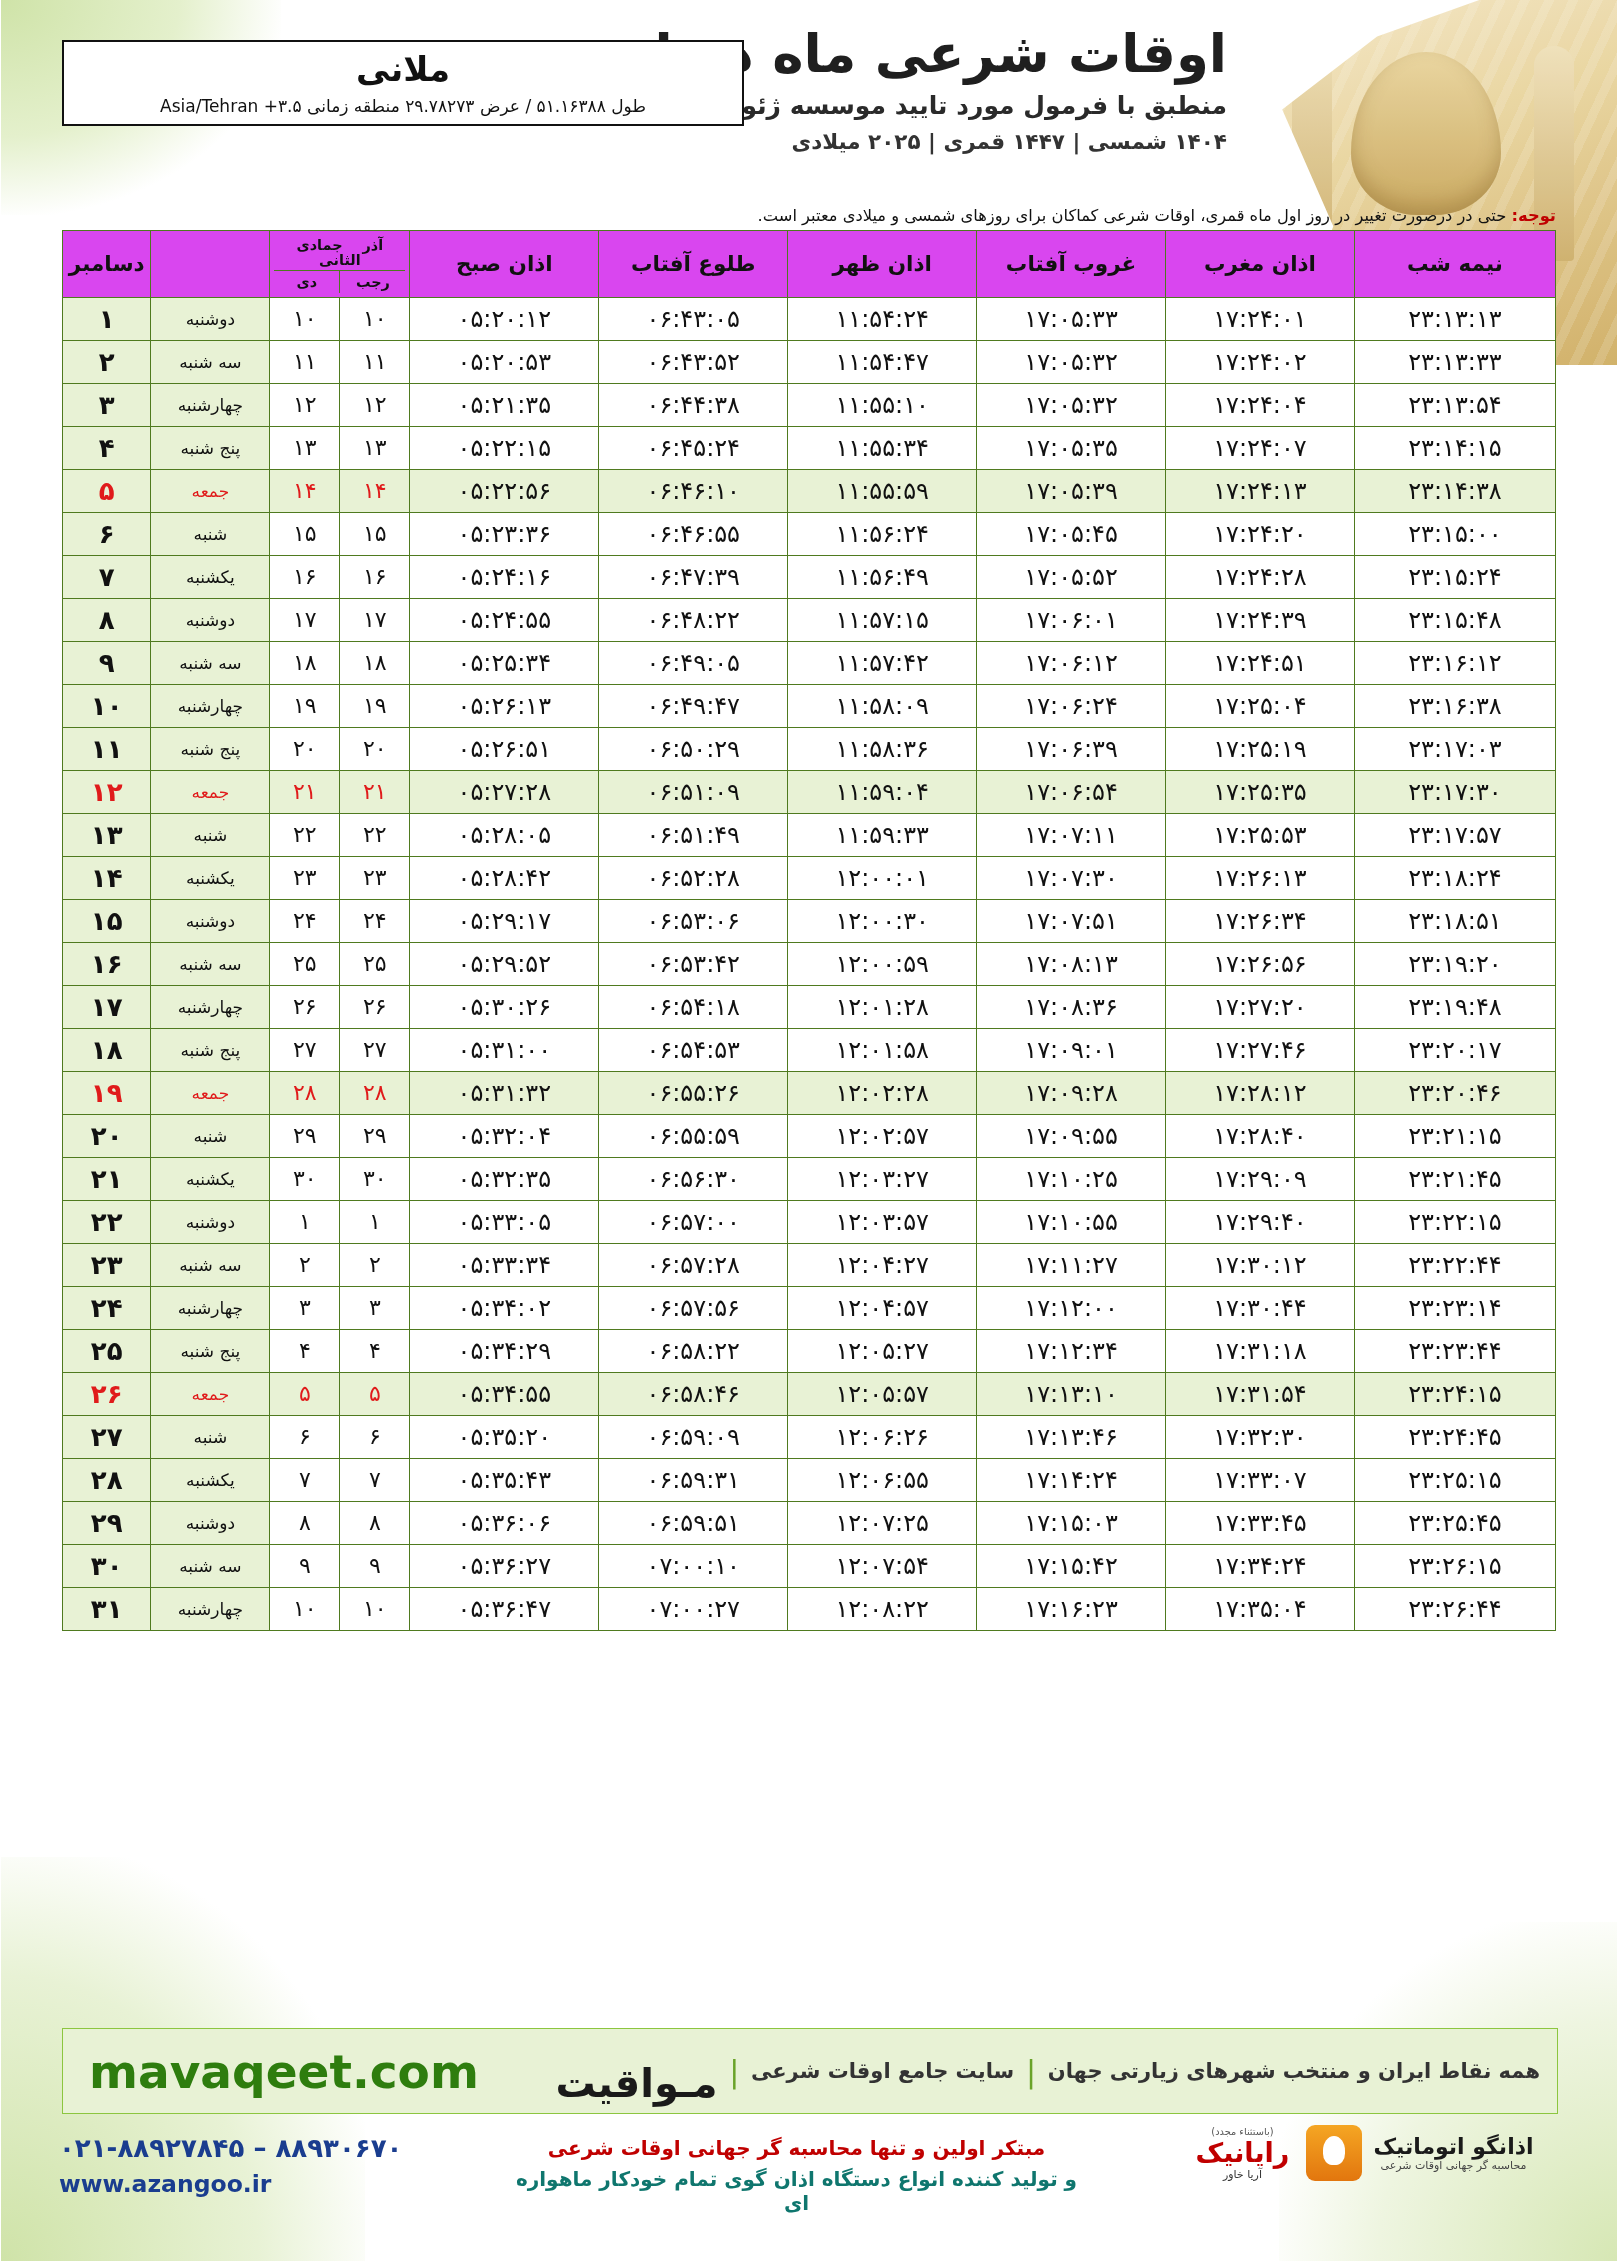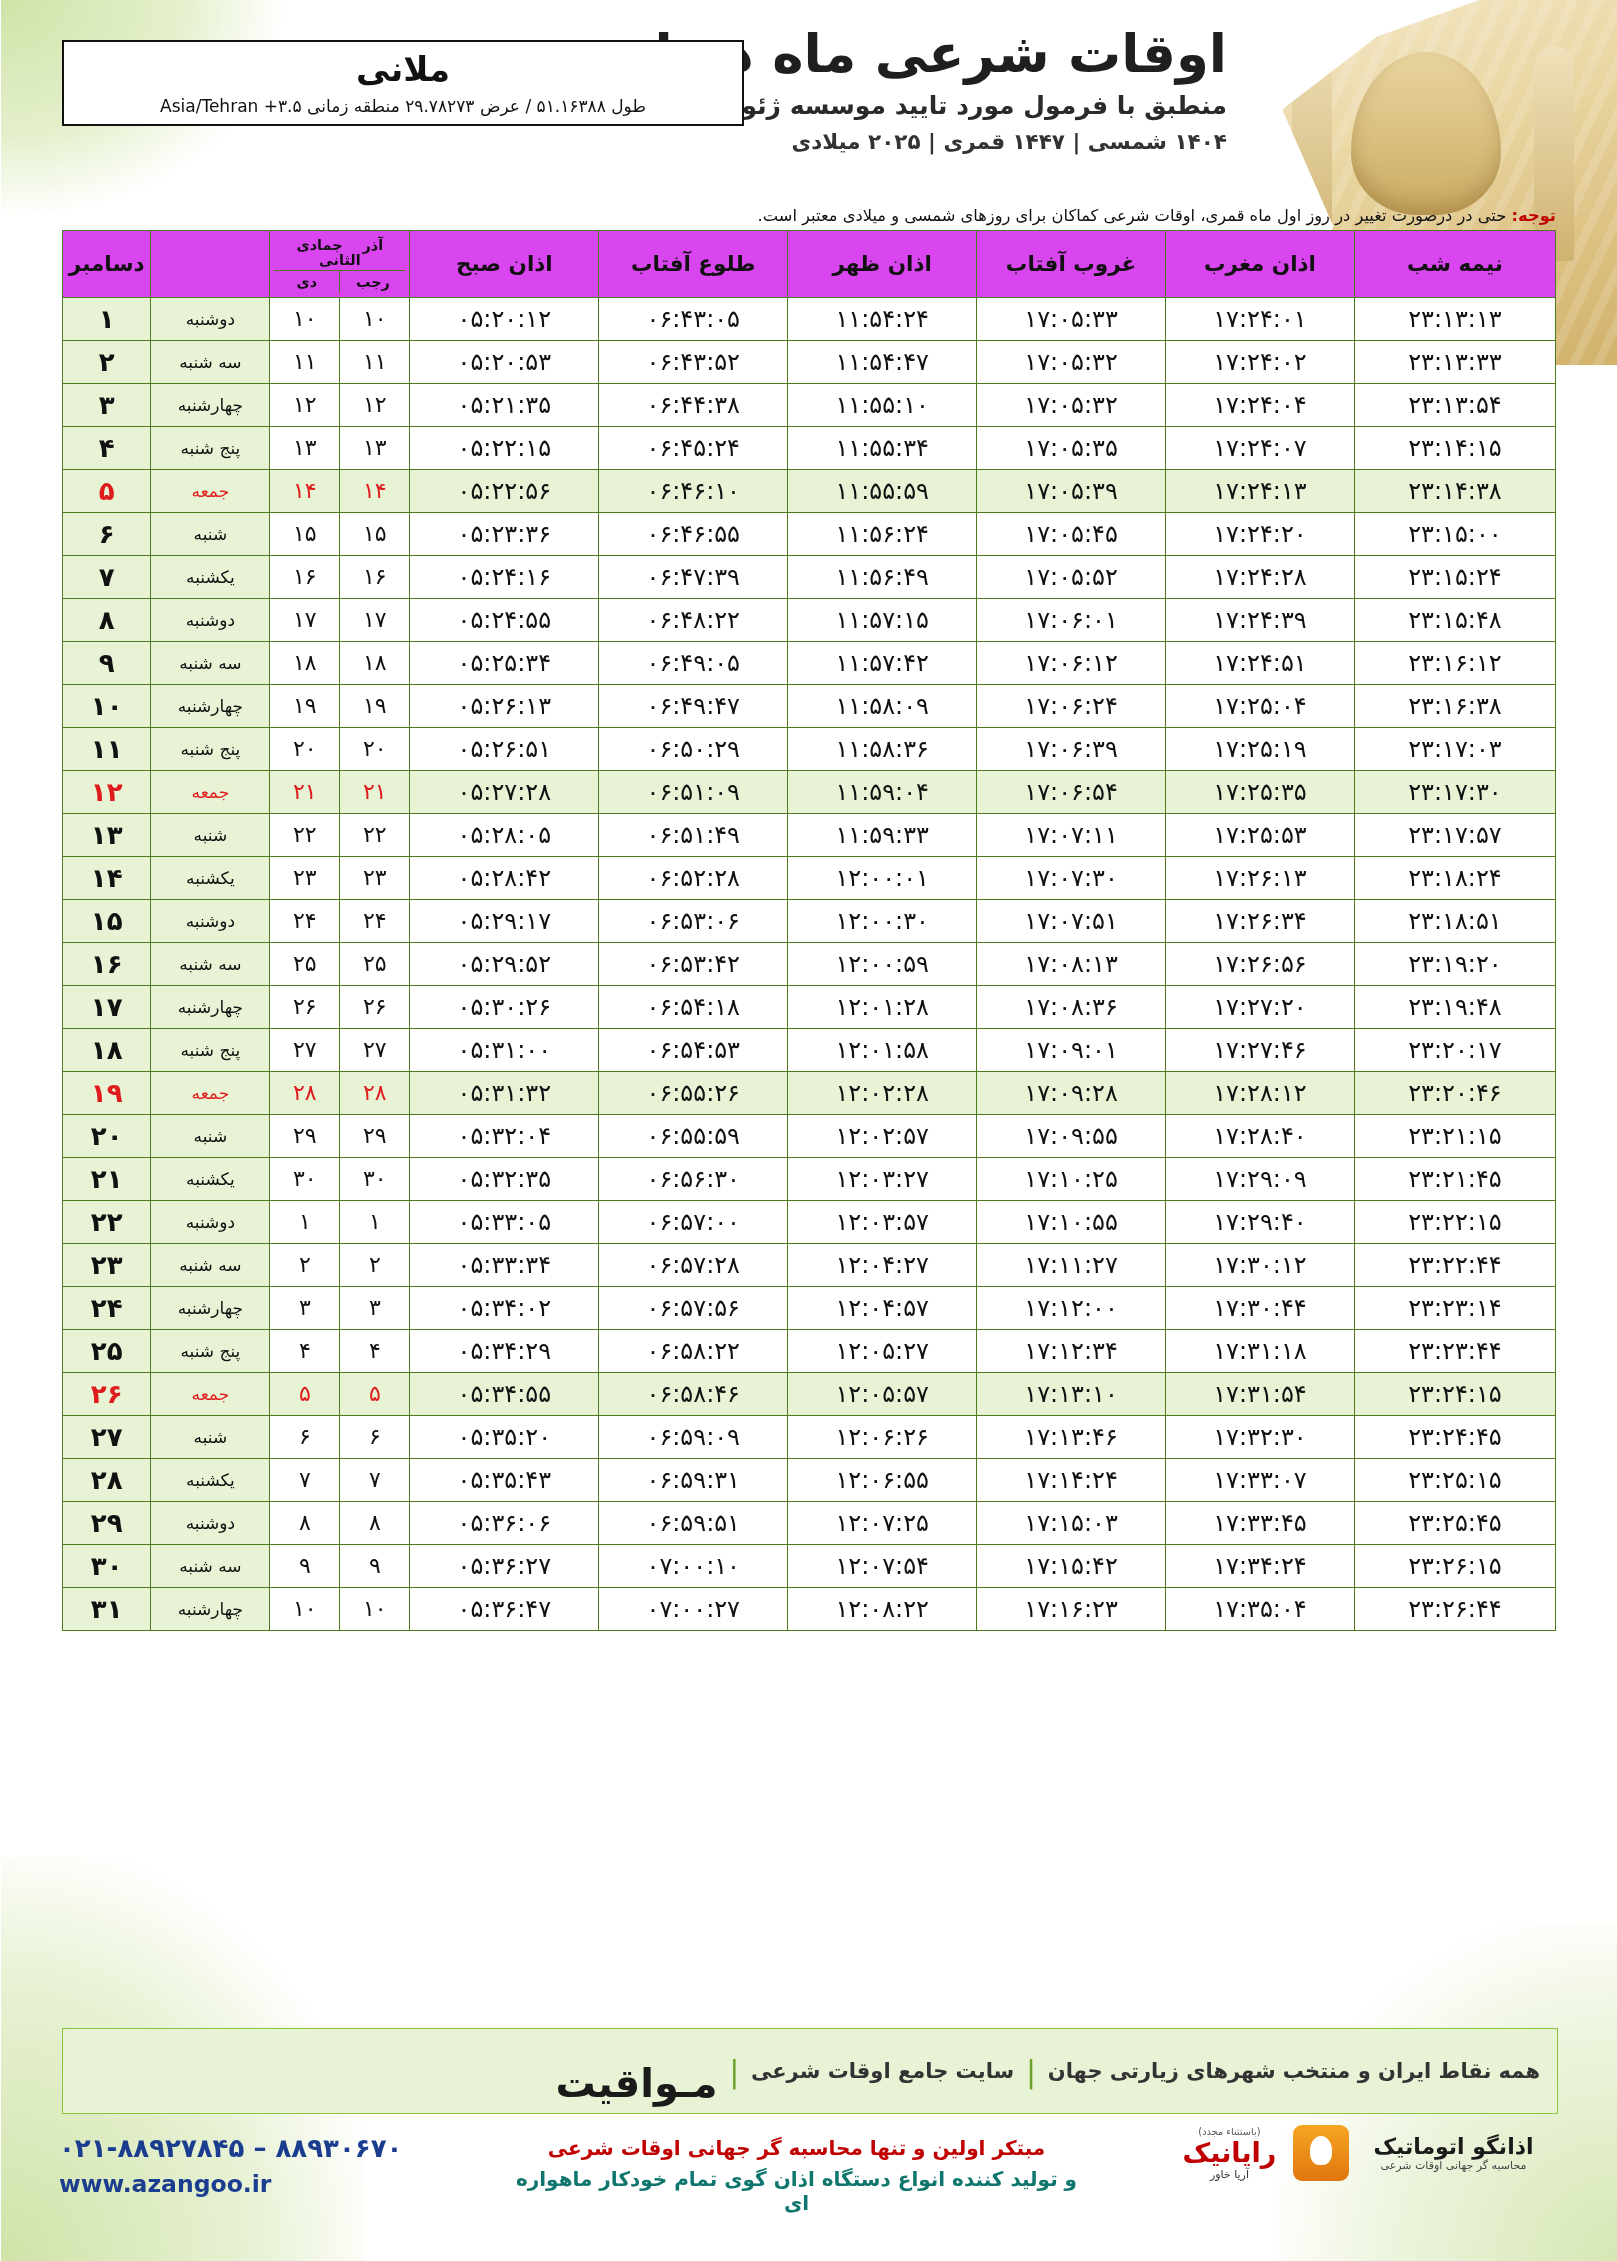--- a/index.html
+++ b/index.html
@@ -119,21 +119,21 @@
   }
 
   .footer-bottom{position:absolute;left:46px;top:2120px;width:1494px;height:124px;}
   .fb-phone{position:absolute;left:13px;top:13px;text-align:left;direction:ltr;}
   .fb-phone .ph{font-size:26px;font-weight:bold;color:#1a3d8f;}
   .fb-phone .web{font-size:23.5px;font-weight:bold;color:#1a3d8f;margin-top:6.5px;}
   .fb-mid{position:absolute;left:457px;top:15.7px;width:587px;text-align:center;direction:rtl;}
   .fb-mid .l1{font-size:20px;color:#c00000;font-weight:bold;}
   .fb-mid .l2{font-size:20px;color:#0f766e;font-weight:bold;margin-top:7.8px;}
   .fb-logos{position:absolute;right:6.5px;top:5.2px;display:flex;align-items:center;gap:17px;direction:rtl;}
-  .logo-azan{display:flex;align-items:center;gap:24px;}
+  .logo-azan{display:flex;align-items:center;gap:11px;}
   .logo-azan .mark{
     width:56px;height:56px;background:linear-gradient(180deg,#f5a623,#e2760e);
     border-radius:9px;position:relative;
   }
   .logo-azan .mark:after{
     content:"";position:absolute;left:50%;top:10.4px;transform:translateX(-50%);
     width:22px;height:29px;background:#fff;border-radius:50% 50% 40% 40%;
   }
   .logo-azan .txt{text-align:center;}
   .logo-azan .txt .t1{font-size:22px;font-weight:bold;color:#1a1a1a;}
@@ -589,20 +589,21 @@
 </div>
 
 <div class="footer-green">
   <div class="brand-right">
     <span class="brand-desc">همه نقاط ایران و منتخب شهرهای زیارتی جهان</span>
     <span class="brand-sep">|</span>
     <span class="brand-desc">سایت جامع اوقات شرعی</span>
     <span class="brand-sep">|</span>
     <span class="brand-fa">مـواقیت</span>
   </div>
+  <div class="brand-left">mavaqeet.com</div>
 </div>
 
 <div class="footer-bottom">
   <div class="fb-phone">
     <div class="ph">۰۲۱-۸۸۹۲۷۸۴۵ – ۸۸۹۳۰۶۷۰</div>
     <div class="web">www.azangoo.ir</div>
   </div>
   <div class="fb-mid">
     <div class="l1">مبتکر اولین و تنها محاسبه گر جهانی اوقات شرعی</div>
     <div class="l2">و تولید کننده انواع دستگاه اذان گوی تمام خودکار ماهواره ای</div>

